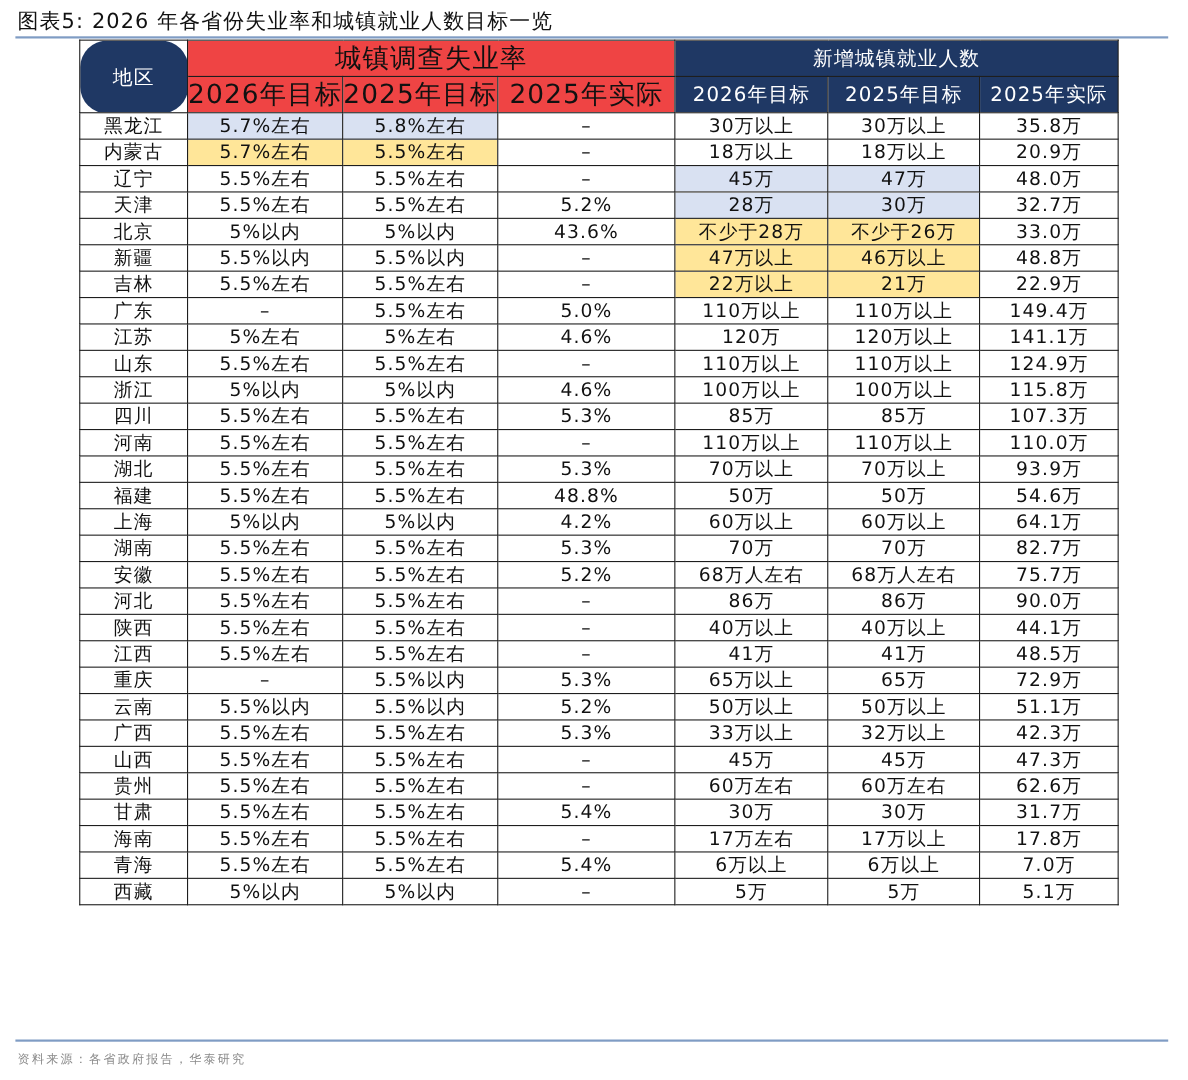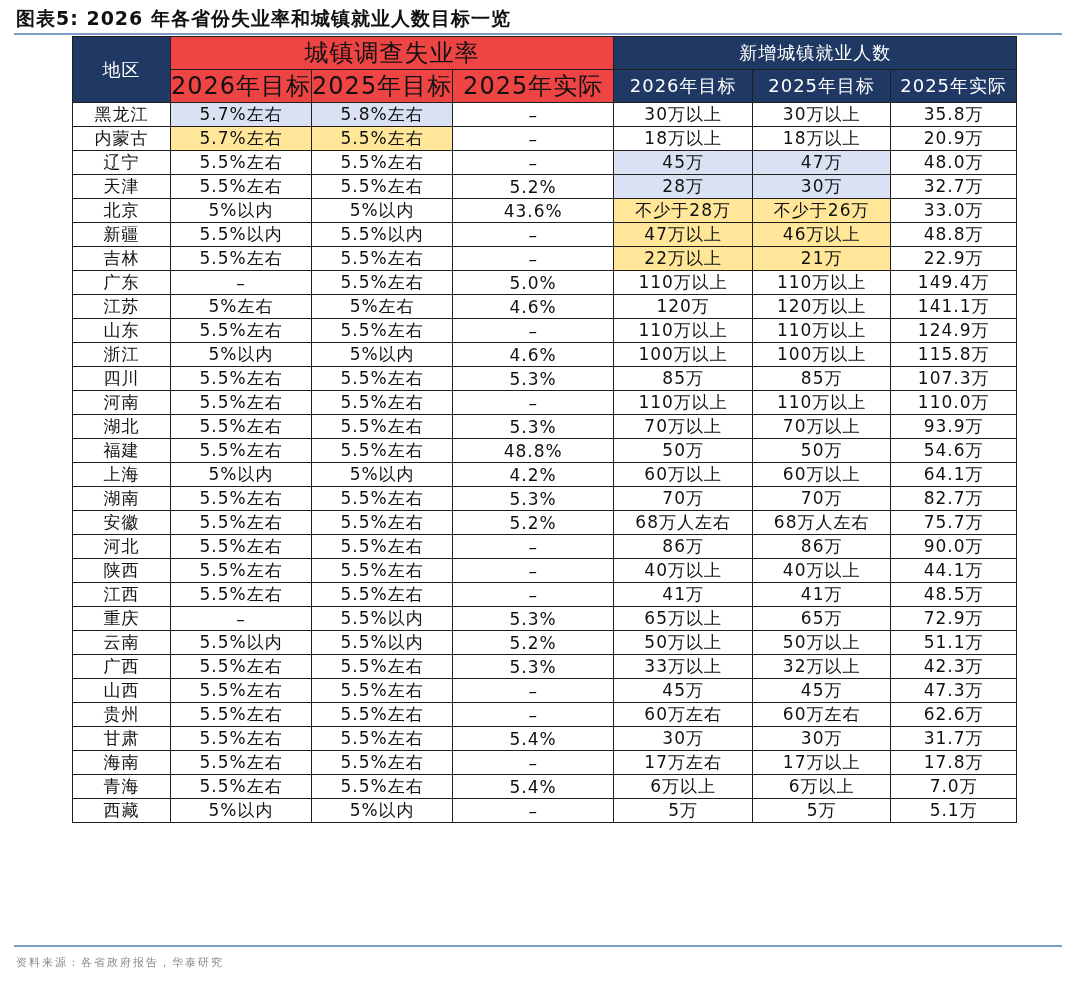--- a/index.html
+++ b/index.html
@@ -13,21 +13,21 @@
       position: relative;
       overflow: hidden;
       font-family: "DejaVu Sans", "Liberation Sans", sans-serif;
       color: #111111;
     }
     .title {
       position: absolute;
       left: 16px;
       top: 6px;
       font-size: 19px;
-      font-weight: bold;
+      font-weight: normal;
       letter-spacing: 1px;
       color: #111;
       white-space: nowrap;
     }
     .rule-top {
       position: absolute;
       left: 14px;
       top: 33px;
       width: 1048px;
       height: 2px;
@@ -83,20 +83,21 @@
       font-size: 18px;
     }
     th.gray {
       background: #ef4444;
       color: #111;
       font-weight: normal;
       font-size: 24px;
     }
     th.region-head {
       letter-spacing: 3px;
+      border-radius: 24px;
     }
     td.region {
       letter-spacing: 4px;
       font-family: "DejaVu Serif", "Liberation Serif", serif;
     }
     td.hl-blue { background: #d9e1f2; }
     td.hl-yellow { background: #ffe699; }
   </style>
 </head>
 <body>

